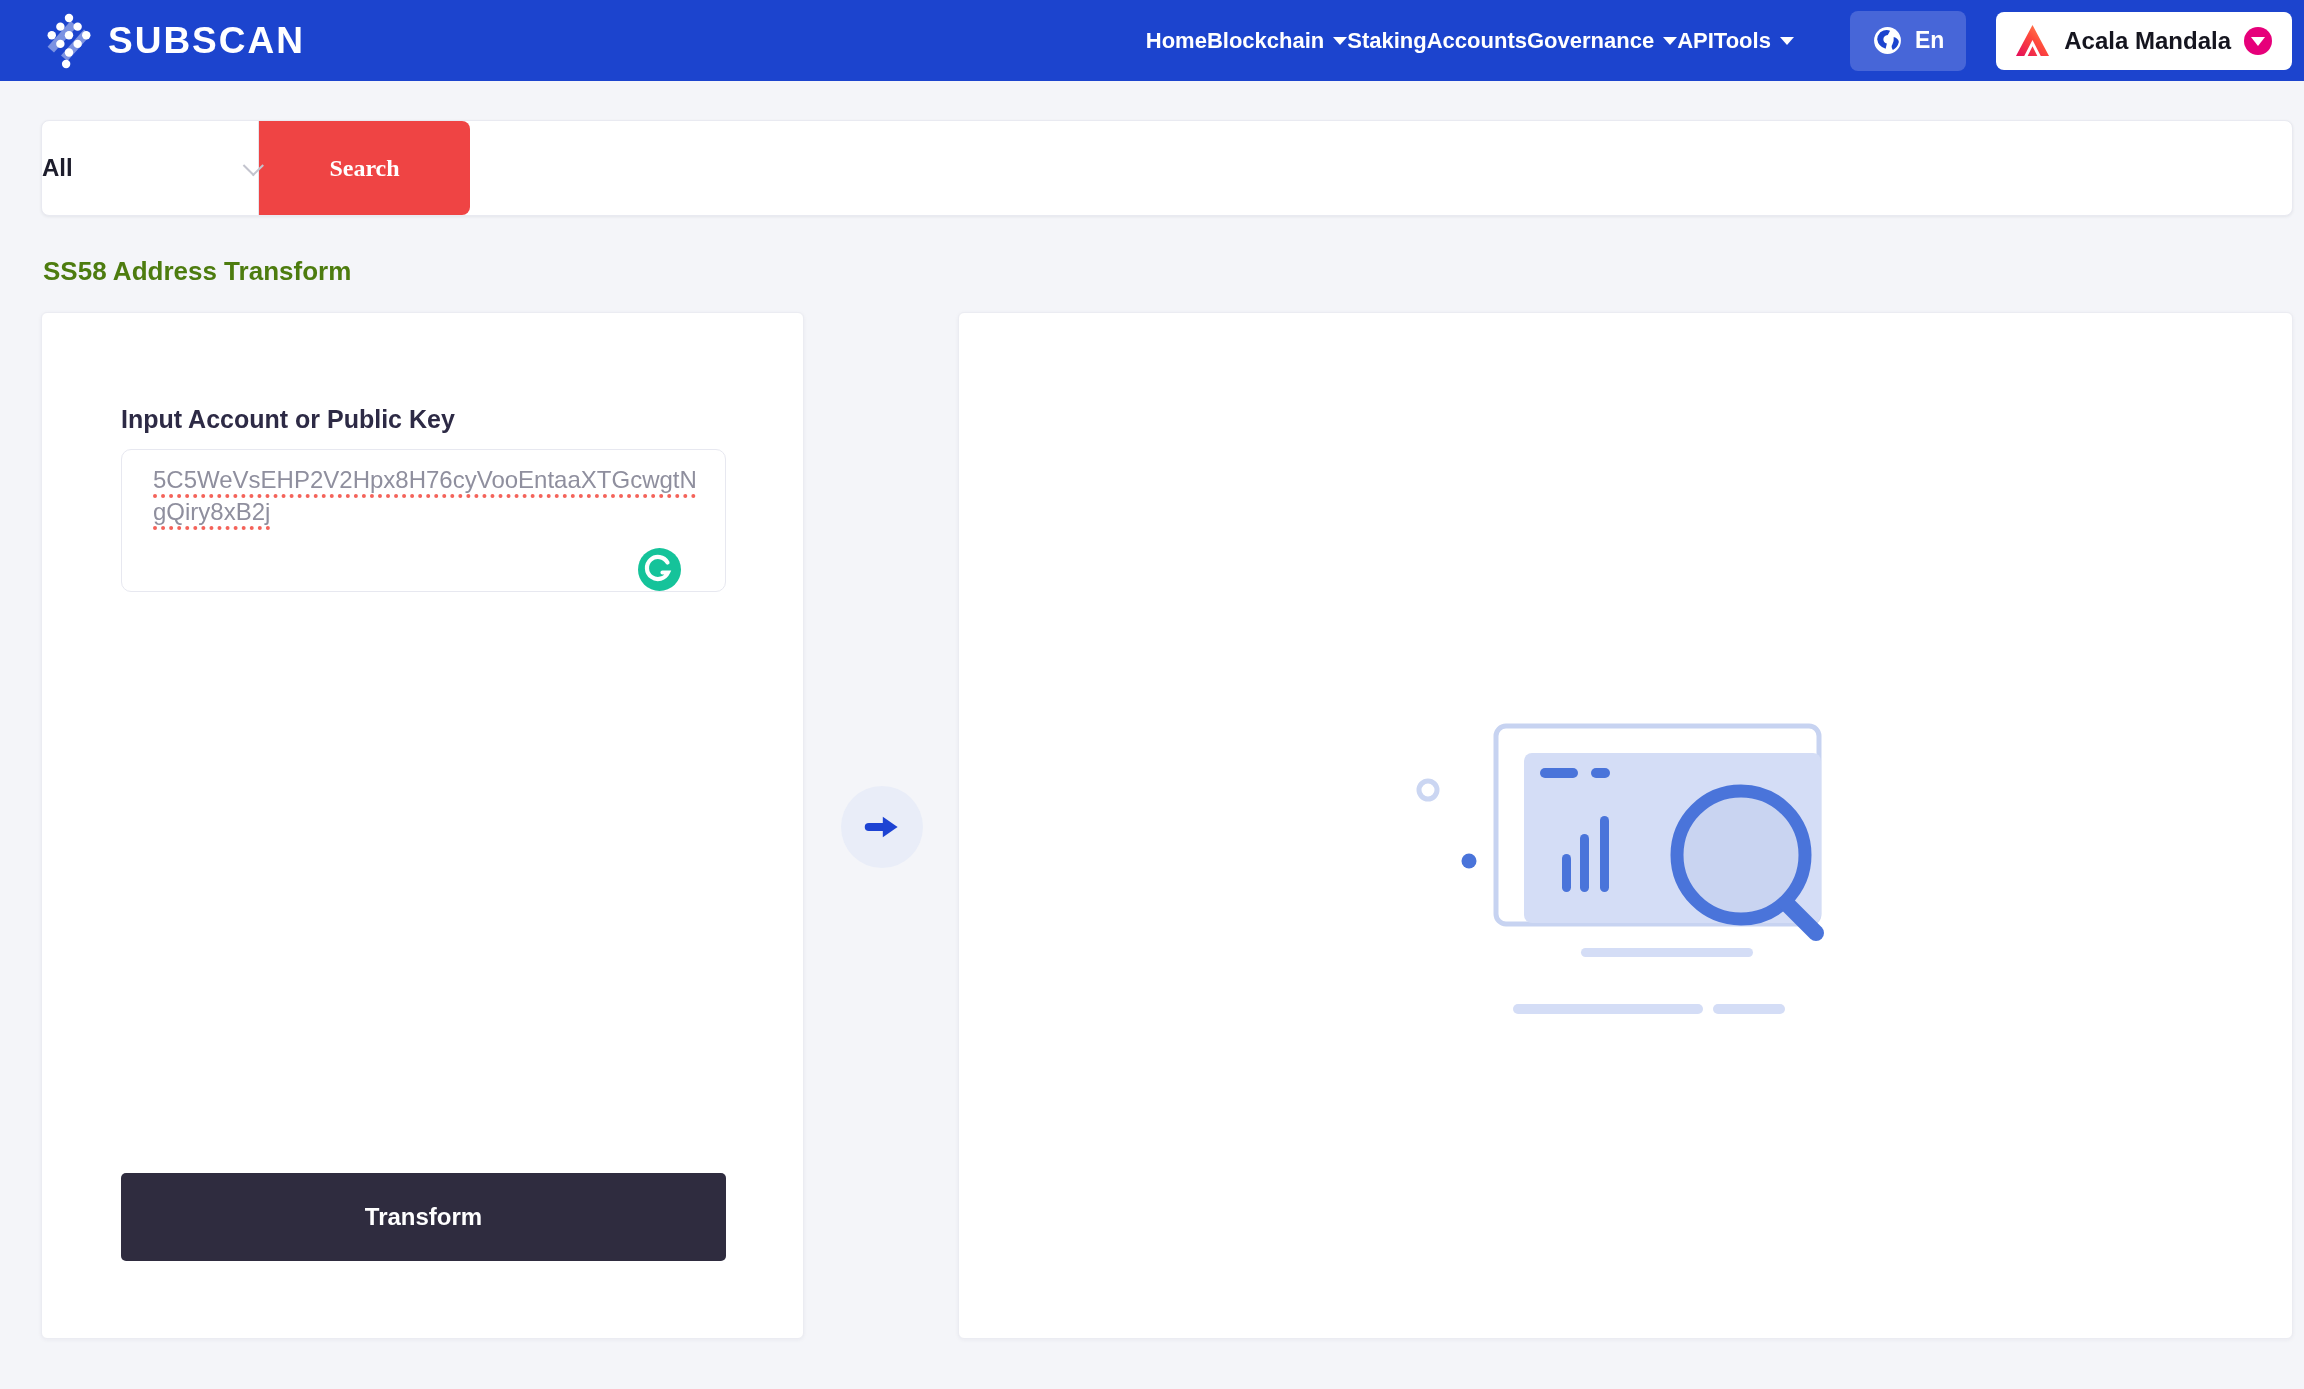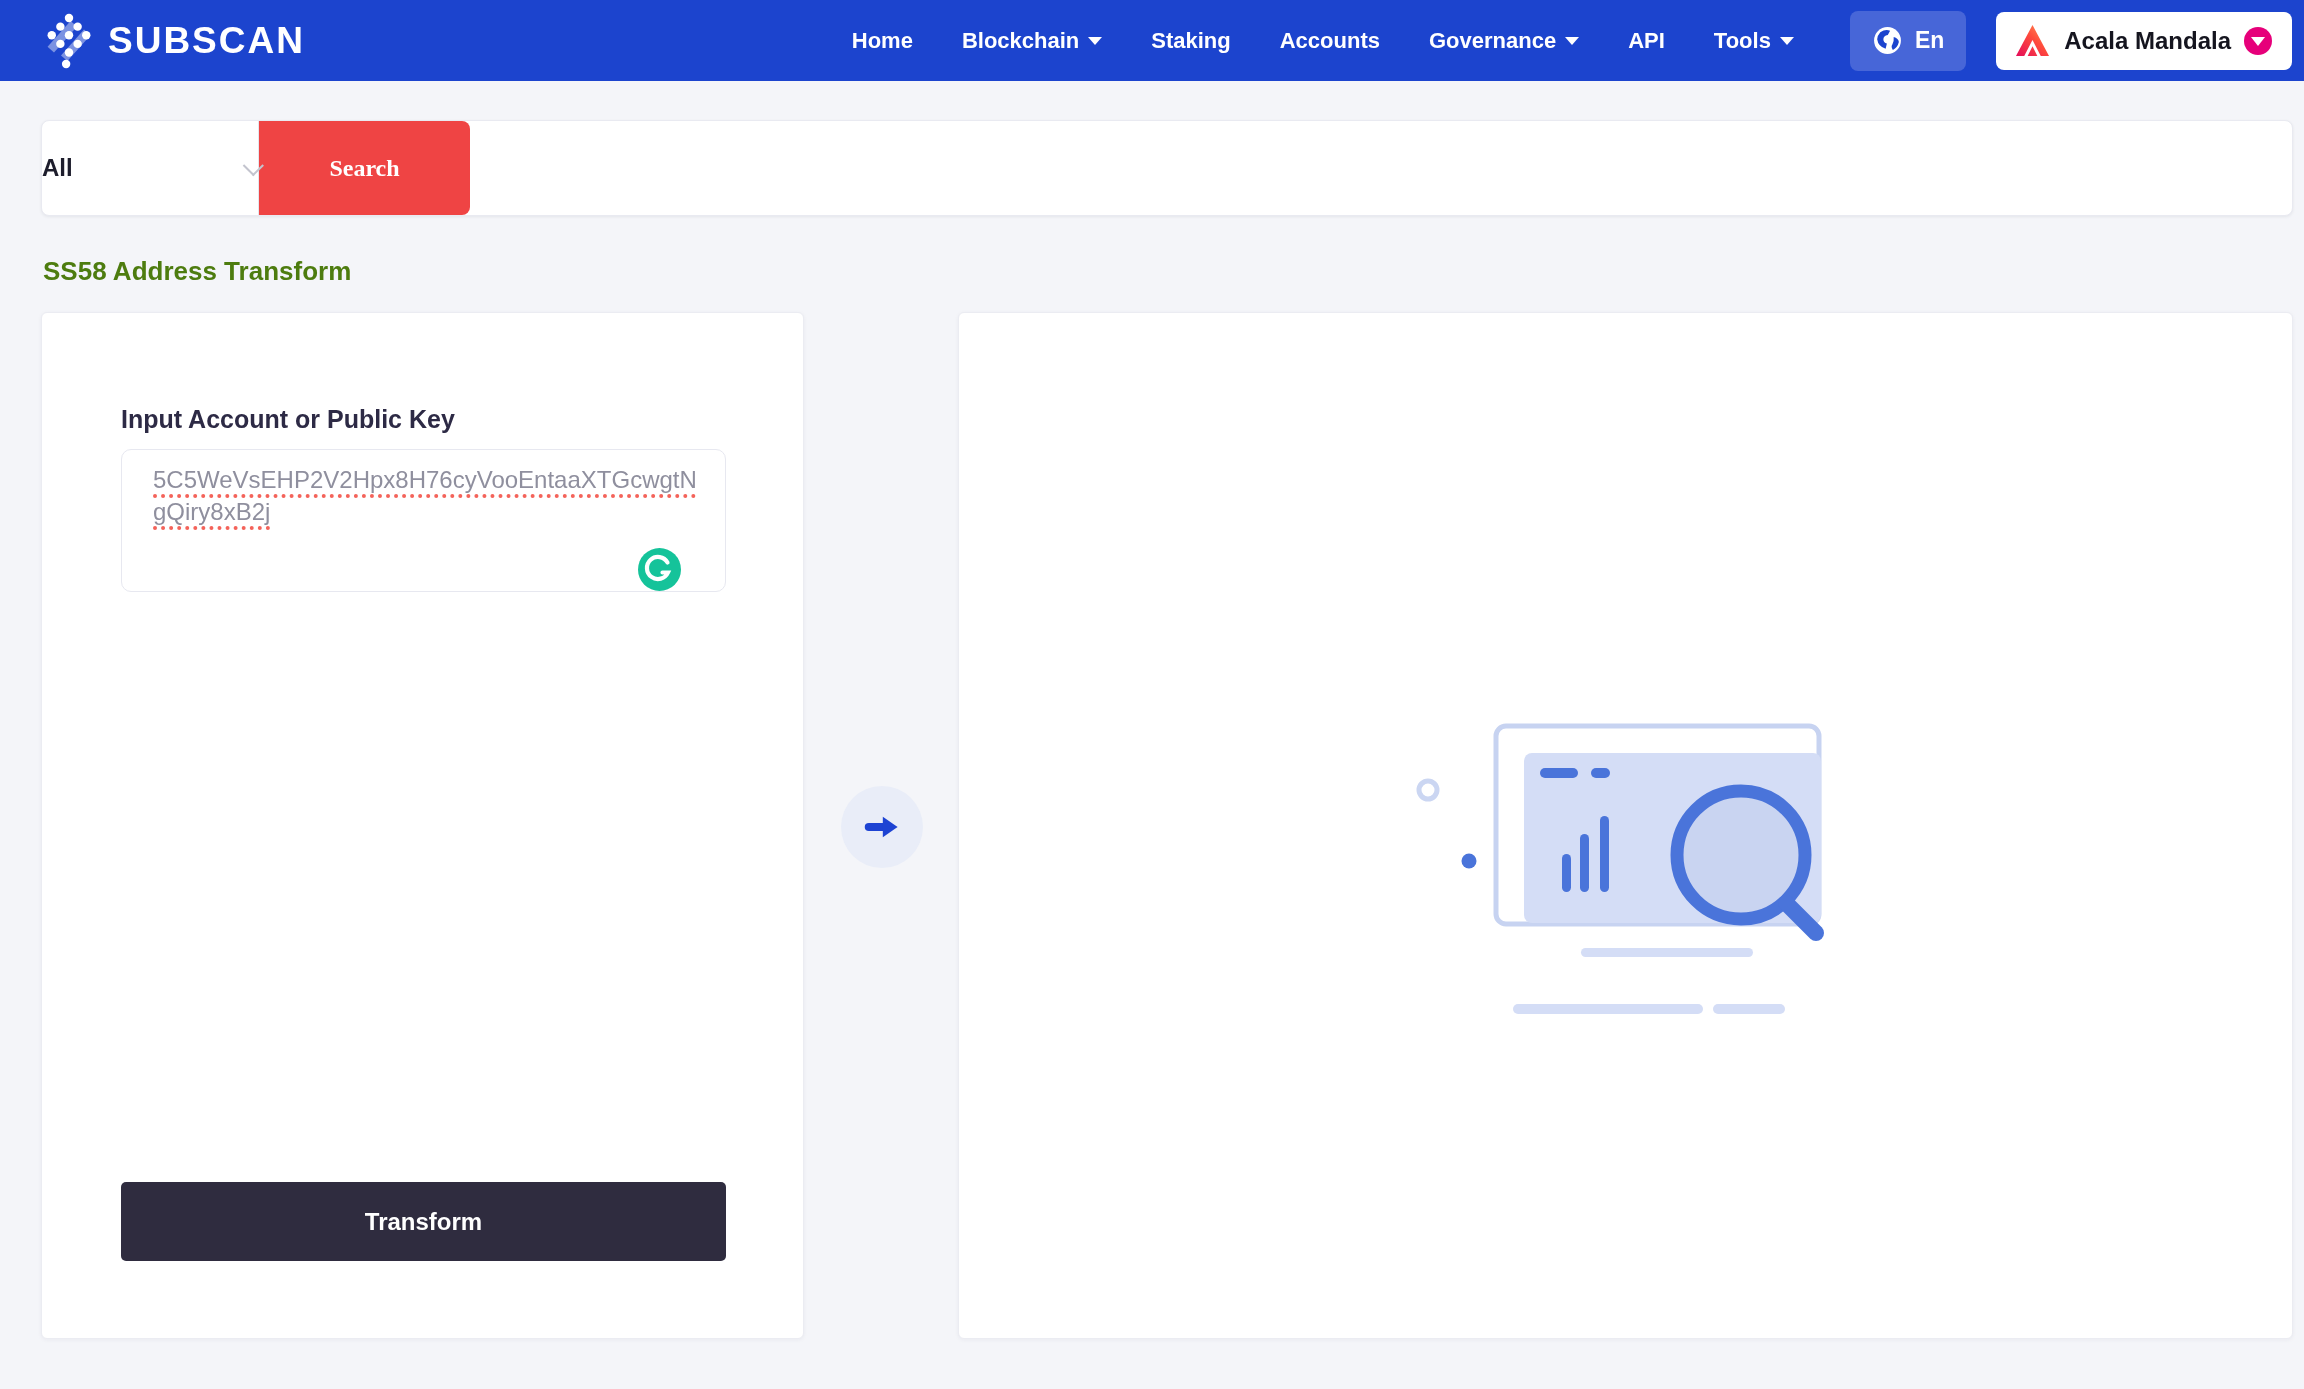--- a/index.html
+++ b/index.html
@@ -9,21 +9,21 @@
   .page { position:relative; width:2304px; height:1389px; background:#f4f5f9; }
 
   
   .navbar {
     position:absolute; top:0; left:0; width:100%; height:81px;
     background:#1c44ce; display:flex; align-items:center;
     padding:0 12px 0 46px;
   }
   .brand { display:flex; align-items:center; gap:16px; cursor:pointer; }
   .brand-text { color:#fff; font-size:37px; font-weight:700; letter-spacing:2px; }
-  .nav-links { display:flex; align-items:flex-end; gap:49px; margin-left:auto; margin-right:56px; }
+  .nav-links { display:flex; align-items:flex-end; margin-left:auto; margin-right:56px; }
   .nav-item { color:#fff; font-size:22px; font-weight:700; text-decoration:none; display:flex; align-items:center; cursor:pointer; white-space:nowrap; }
   .caret-down { width:0; height:0; border-left:7px solid transparent; border-right:7px solid transparent; border-top:8px solid #ffffff; margin-left:9px; display:inline-block; }
   .lang-pill {
     display:flex; align-items:center; gap:12px; background:#4766d8;
     border-radius:8px; height:60px; padding:16px 22px; cursor:pointer; margin-right:30px;
   }
   .lang-label { color:#fff; font-size:23px; font-weight:700; }
   .network-pill {
     display:flex; align-items:center; gap:13px; background:#ffffff;
     border-radius:8px; height:58px; padding:0 20px 0 18px; cursor:pointer;
@@ -76,21 +76,21 @@
     cursor:text;
   }
   .addr-text {
     font-size:24px; line-height:32px; color:#8f8f9e; word-break:break-all;
     text-decoration:underline dotted #f4635a; text-decoration-thickness:3.5px; text-underline-offset:6px;
     display:block; width:545px;
   }
   .grammarly { position:absolute; right:44px; bottom:0px; width:43px; height:43px; }
 
   .transform-btn {
-    position:absolute; left:79px; bottom:77px; width:605px; height:79px;
+    position:absolute; left:79px; bottom:77px; width:605px; height:88px;
     background:#2f2c3f; color:#fff; border:none; border-radius:5px;
     font-size:24px; font-weight:700; cursor:pointer; font-family:"Liberation Sans", sans-serif;
   }
 
   
   .arrow-wrap {
     position:absolute; left:841px; top:786px; width:82px; height:82px;
     background:#e9edf8; border-radius:50%; display:flex; align-items:center; justify-content:center;
   }
 

